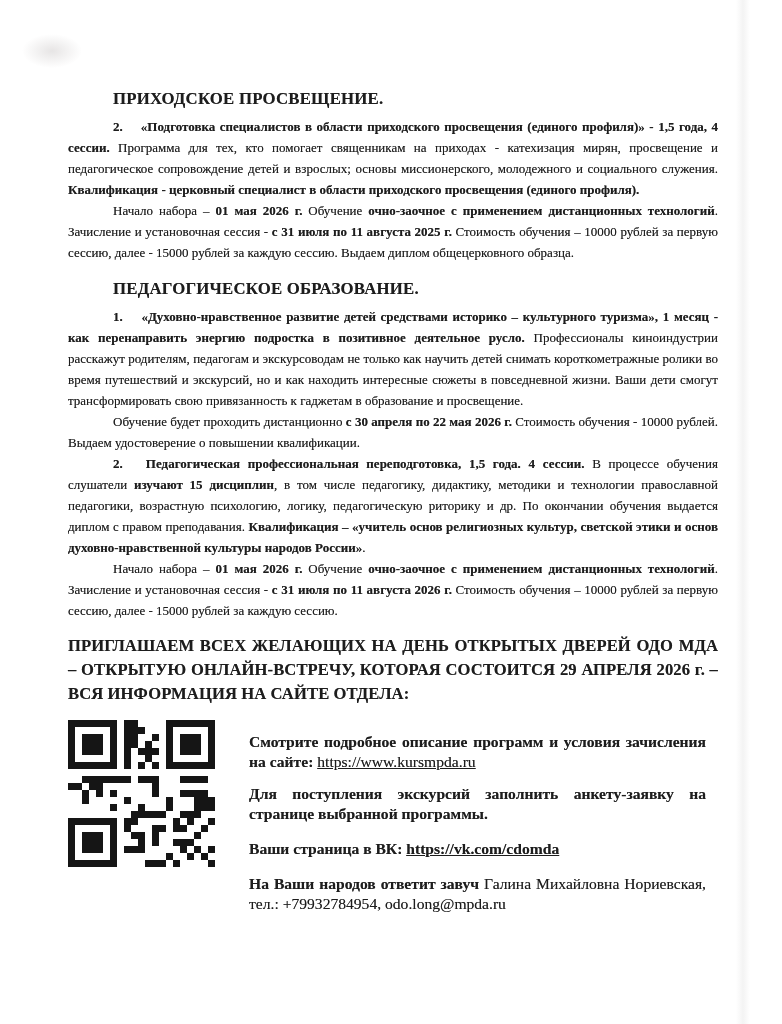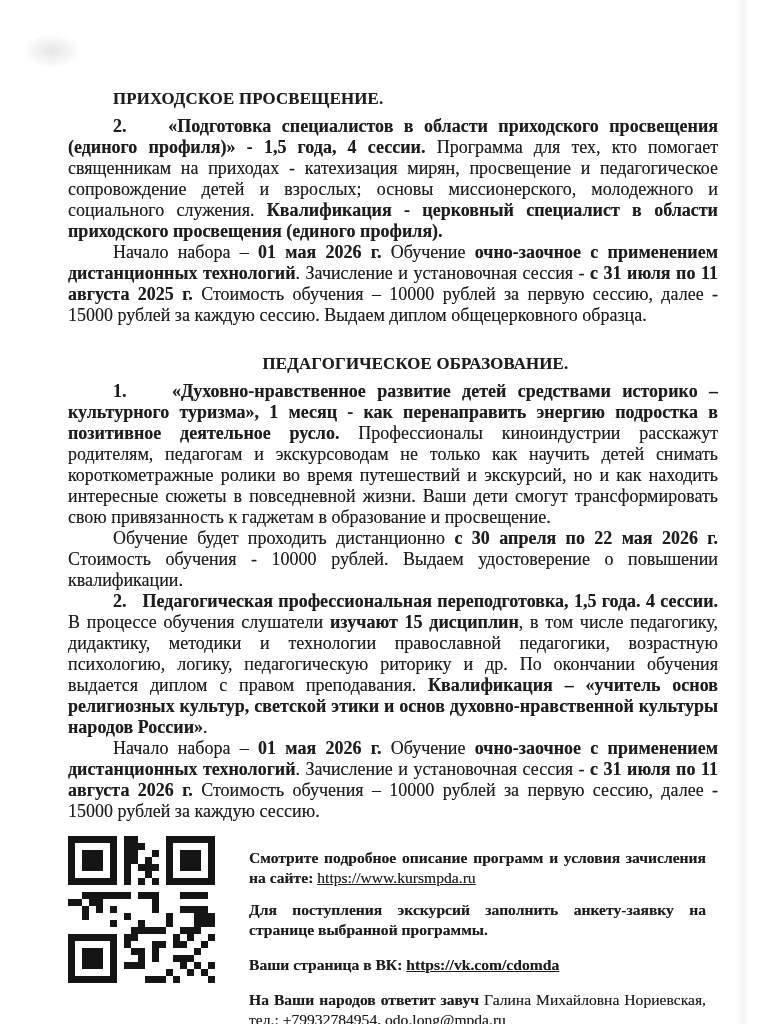--- a/index.html
+++ b/index.html
@@ -18,24 +18,24 @@
     background:radial-gradient(closest-side, rgba(120,110,110,.18), rgba(120,110,110,0));
   }
   .streak{
     position:absolute;right:32px;top:0;width:14px;height:1024px;
     background:linear-gradient(90deg, rgba(0,0,0,0), rgba(90,90,90,.07), rgba(0,0,0,0));
   }
   .heading{
     margin:0 0 7px 0;padding-left:45px;font-weight:bold;
     font-size:16.8px;line-height:21px;letter-spacing:.2px;
   }
-  .section + .section .heading{margin-top:27px;text-align:center;}
+  .section + .section .heading{margin-top:15px;}
   .para{
     margin:0;text-indent:45px;text-align:justify;
-    font-size:18px;line-height:21px;
+    font-size:13px;line-height:21px;
   }
   .para.gap{margin-top:0;}
   .b{font-weight:bold;}
   .invite{
     margin:13px 0 0 0;font-weight:bold;text-align:justify;
     font-size:16.6px;line-height:24px;letter-spacing:.1px;
   }
   .qr-row{display:flex;align-items:flex-start;margin-top:14px;}
   .qr{width:147px;height:147px;flex:0 0 147px;display:block;}
   .contact-col{flex:1;margin-left:22px;font-size:15.6px;line-height:20px;}
@@ -59,20 +59,21 @@
       </div>
       <div class="section">
         <p class="heading">ПЕДАГОГИЧЕСКОЕ ОБРАЗОВАНИЕ.</p>
         <p class="para"><span class="b">1.&nbsp;&nbsp;&nbsp;&nbsp;«Духовно-нравственное развитие детей средствами историко – культурного туризма», 1 месяц - как перенаправить энергию подростка в позитивное деятельное русло. </span><span>Профессионалы киноиндустрии расскажут родителям, педагогам и экскурсоводам не только как научить детей снимать короткометражные ролики во время путешествий и экскурсий, но и как находить интересные сюжеты в повседневной жизни. Ваши дети смогут трансформировать свою привязанность к гаджетам в образование и просвещение.</span></p>
         <p class="para"><span>Обучение будет проходить дистанционно </span><span class="b">с 30 апреля по 22 мая 2026 г.</span><span> Стоимость обучения - 10000 рублей. Выдаем удостоверение о повышении квалификации.</span></p>
         <p class="para gap"><span class="b">2.&nbsp;&nbsp;&nbsp;Педагогическая профессиональная переподготовка, 1,5 года. 4 сессии.</span><span> В процессе обучения слушатели </span><span class="b">изучают 15 дисциплин</span><span>, в том числе педагогику, дидактику, методики и технологии православной педагогики, возрастную психологию, логику, педагогическую риторику и др. По окончании обучения выдается диплом с правом преподавания. </span><span class="b">Квалификация – «учитель основ религиозных культур, светской этики и основ духовно-нравственной культуры народов России»</span><span>.</span></p>
         <p class="para"><span>Начало набора – </span><span class="b">01 мая 2026 г.</span><span> Обучение </span><span class="b">очно-заочное с применением дистанционных технологий</span><span>. Зачисление и установочная сессия - </span><span class="b">с 31 июля по 11 августа 2026 г.</span><span> Стоимость обучения – 10000 рублей за первую сессию, далее - 15000 рублей за каждую сессию.</span></p>
       </div>
     </div>
 
+  <p class="invite">ПРИГЛАШАЕМ ВСЕХ ЖЕЛАЮЩИХ НА ДЕНЬ ОТКРЫТЫХ ДВЕРЕЙ ОДО МДА – ОТКРЫТУЮ ОНЛАЙН-ВСТРЕЧУ, КОТОРАЯ СОСТОИТСЯ 29 АПРЕЛЯ 2026 г. – ВСЯ ИНФОРМАЦИЯ НА САЙТЕ ОТДЕЛА:</p>
 
   <div class="qr-row">
     <svg id="qr" class="qr" viewBox="0 0 21 21" shape-rendering="crispEdges">
         <rect x="0" y="0" width="1" height="1" fill="#151515"></rect>
         <rect x="1" y="0" width="1" height="1" fill="#151515"></rect>
         <rect x="2" y="0" width="1" height="1" fill="#151515"></rect>
         <rect x="3" y="0" width="1" height="1" fill="#151515"></rect>
         <rect x="4" y="0" width="1" height="1" fill="#151515"></rect>
         <rect x="5" y="0" width="1" height="1" fill="#151515"></rect>
         <rect x="6" y="0" width="1" height="1" fill="#151515"></rect>

